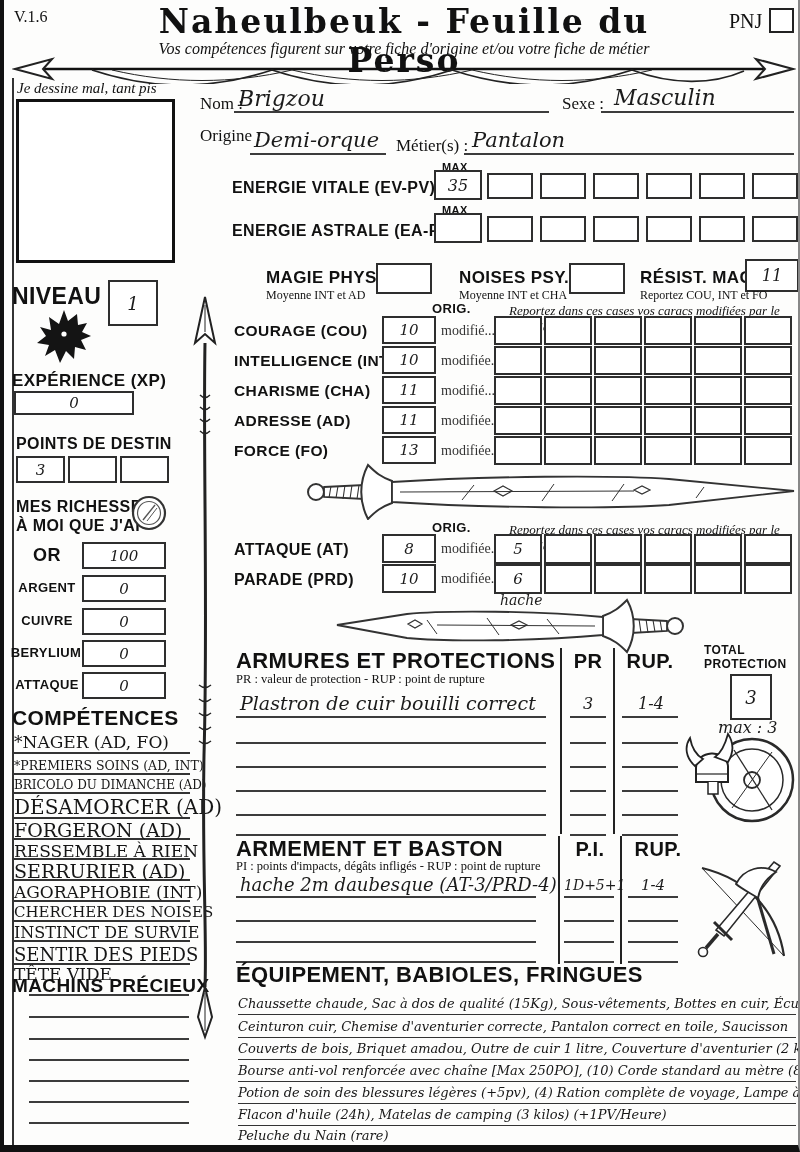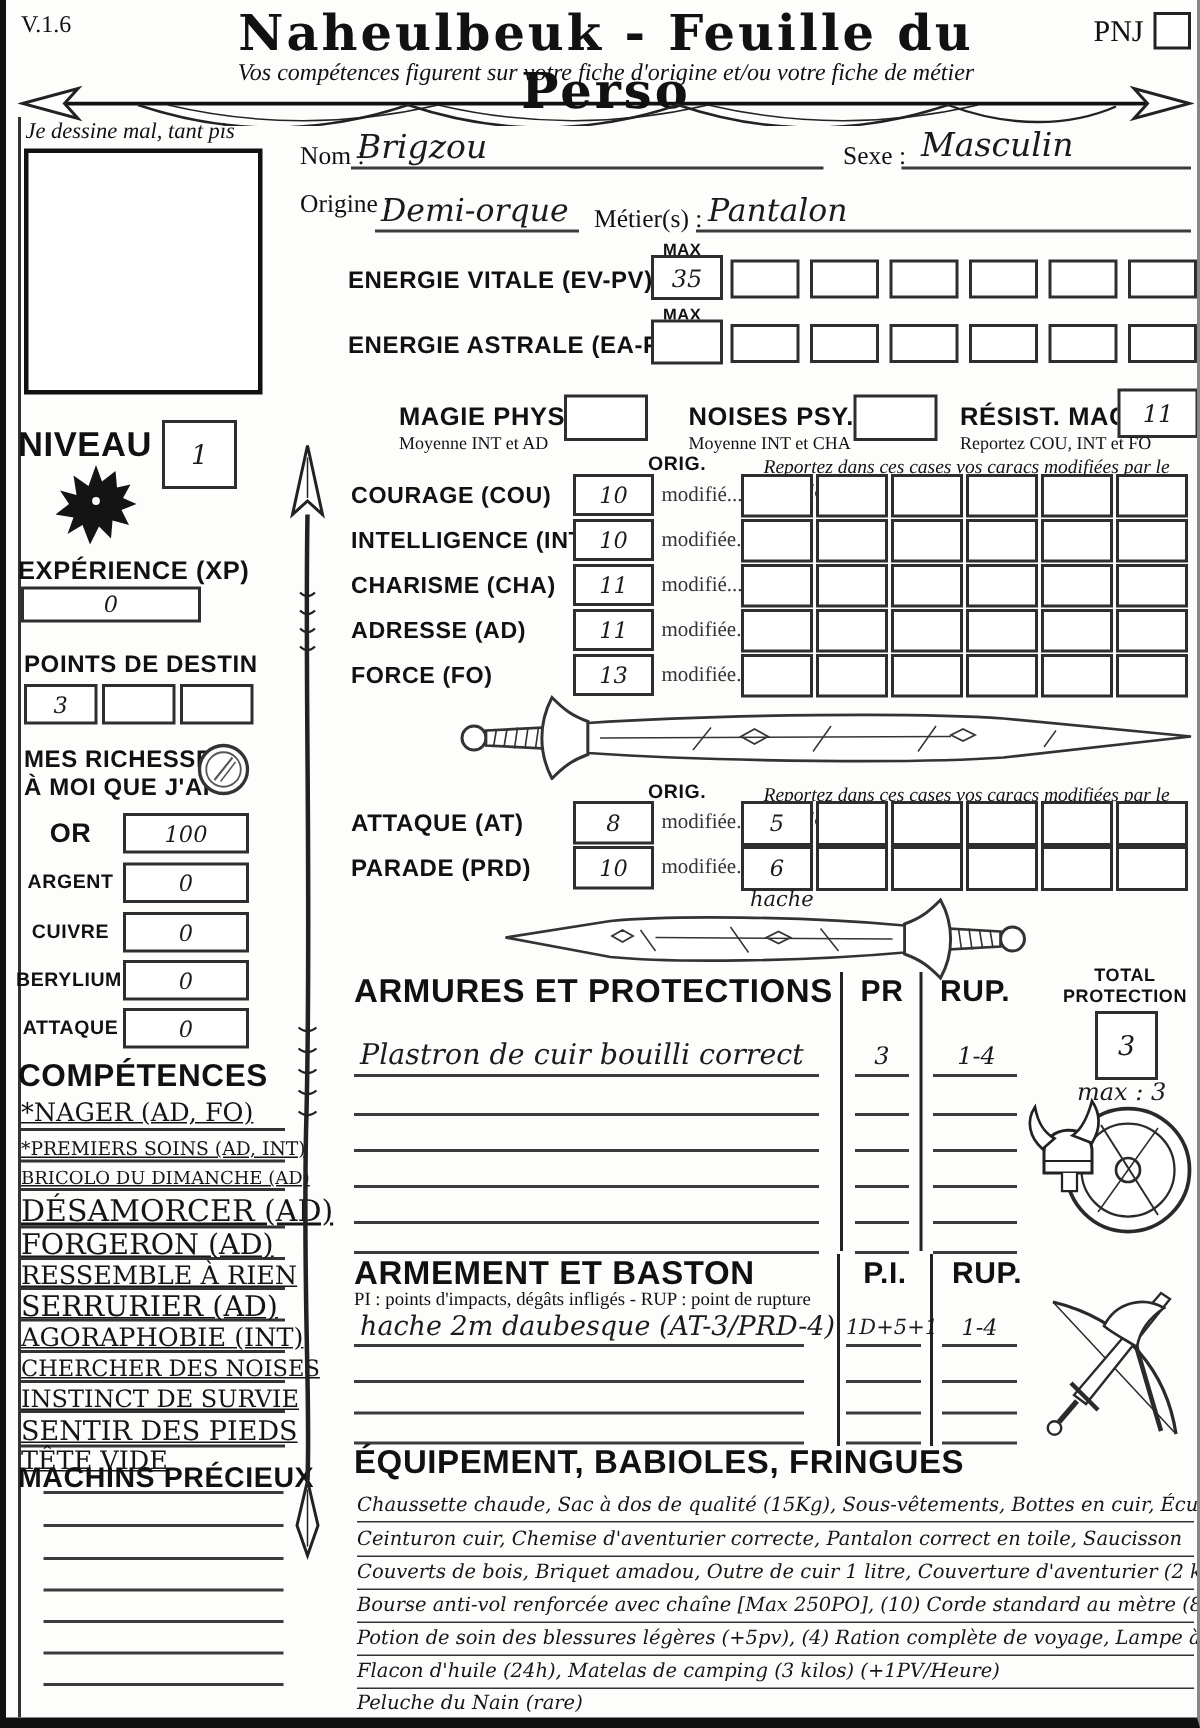--- a/index.html
+++ b/index.html
@@ -7,21 +7,21 @@
         border-left:4px solid #111;border-bottom:7px solid #111;border-right:2px solid #888;
         font-family:"Liberation Sans",sans-serif;color:#111;box-sizing:border-box;}
   .abs{position:absolute;}
   .blk{font-family:"Liberation Sans",sans-serif;font-weight:bold;letter-spacing:.4px;}
   .cal{font-family:"Liberation Serif",serif;}
   .cali{font-family:"Liberation Serif",serif;font-style:italic;}
   .hand{font-family:"DejaVu Serif",serif;font-style:italic;font-weight:500;color:#1b1b1b;}
   .box{position:absolute;border:2px solid #2e2e2e;background:#fff;display:flex;align-items:center;justify-content:center;}
   .line{position:absolute;border-bottom:2px solid #3c3c3c;}
   .vbar{position:absolute;width:2px;background:#222;}
-  .skill{position:absolute;left:10px;width:176px;font-family:"DejaVu Serif",serif;color:#151515;white-space:nowrap;border-bottom:2px solid #333;text-decoration:underline;}
+  .skill{position:absolute;left:10px;width:176px;font-family:"DejaVu Serif",serif;color:#151515;white-space:nowrap;border-bottom:2px solid #333;}
   .skill.nul{border-bottom:none;}
   .eqline{position:absolute;left:234px;width:558px;height:18px;border-bottom:1.5px solid #333;
           font-family:"DejaVu Serif",serif;font-style:italic;font-size:13px;white-space:nowrap;color:#161616;}
   svg{display:block;}
 </style>
 </head>
 <body>
 
 <div id="page">
 
@@ -268,20 +268,21 @@
       <path d="M140,21 L128,36 M200,20 L188,37 M260,22 L250,36" stroke="#333" stroke-width="1"></path>
       <path d="M160,27 l8,-4 8,4 -8,4 Z M265,26 l7,-4 7,4 -7,4 Z" fill="none" stroke="#333" stroke-width="1.2"></path>
     </svg>
   </div>
 
   <div class="abs blk" style="left:232px;top:648px;font-size:22px;">ARMURES ET PROTECTIONS</div>
   <div class="abs blk" style="left:563px;top:650px;width:42px;text-align:center;font-size:20px;">PR</div>
   <div class="abs blk" style="left:616px;top:650px;width:60px;text-align:center;font-size:20px;">RUP.</div>
   <div class="vbar" style="left:556px;top:648px;height:186px;"></div>
   <div class="vbar" style="left:609px;top:648px;height:186px;"></div>
+  <div class="abs cal" style="left:232px;top:672px;font-size:12.5px;">PR : valeur de protection - RUP : point de rupture</div>
 
   <div class="abs hand" style="left:236px;top:692px;font-size:19px;white-space:nowrap;">Plastron de cuir bouilli correct</div>
   <div class="line" style="left:232px;top:716px;width:310px;"></div>
   <div class="abs hand" style="left:566px;top:694px;width:36px;text-align:center;font-size:16px;">3</div>
   <div class="line" style="left:566px;top:716px;width:36px;"></div>
   <div class="abs hand" style="left:620px;top:694px;width:54px;text-align:center;font-size:16px;">1-4</div>
   <div class="line" style="left:618px;top:716px;width:56px;"></div>
 
   <div class="line" style="left:232px;top:742px;width:310px;"></div>
   <div class="line" style="left:566px;top:742px;width:36px;"></div>
@@ -292,21 +293,21 @@
   <div class="line" style="left:232px;top:790px;width:310px;"></div>
   <div class="line" style="left:566px;top:790px;width:36px;"></div>
   <div class="line" style="left:618px;top:790px;width:56px;"></div>
   <div class="line" style="left:232px;top:814px;width:310px;"></div>
   <div class="line" style="left:566px;top:814px;width:36px;"></div>
   <div class="line" style="left:618px;top:814px;width:56px;"></div>
   <div class="line" style="left:232px;top:834px;width:310px;"></div>
   <div class="line" style="left:566px;top:834px;width:36px;"></div>
   <div class="line" style="left:618px;top:834px;width:56px;"></div>
 
-  <div class="abs blk" style="left:700px;top:643px;width:92px;text-align:center;font-size:12px;line-height:14px;">
+  <div class="abs blk" style="left:700px;top:643px;width:92px;text-align:left;font-size:12px;line-height:14px;">
     <div>TOTAL</div>
     <div>PROTECTION</div>
   </div>
   <div class="box hand" style="left:726px;top:674px;width:38px;height:42px;border-width:2.5px;font-size:18px;">3</div>
   <div class="abs hand" style="left:714px;top:718px;font-size:16px;">max : 3</div>
 
   <div class="abs" style="left:678px;top:728px;">
     <svg width="116" height="98" viewBox="0 0 116 98">
       <circle cx="70" cy="52" r="41" fill="#fff" stroke="#2a2a2a" stroke-width="2.5"></circle>
       <circle cx="70" cy="52" r="31" fill="none" stroke="#2a2a2a" stroke-width="1.5"></circle>

